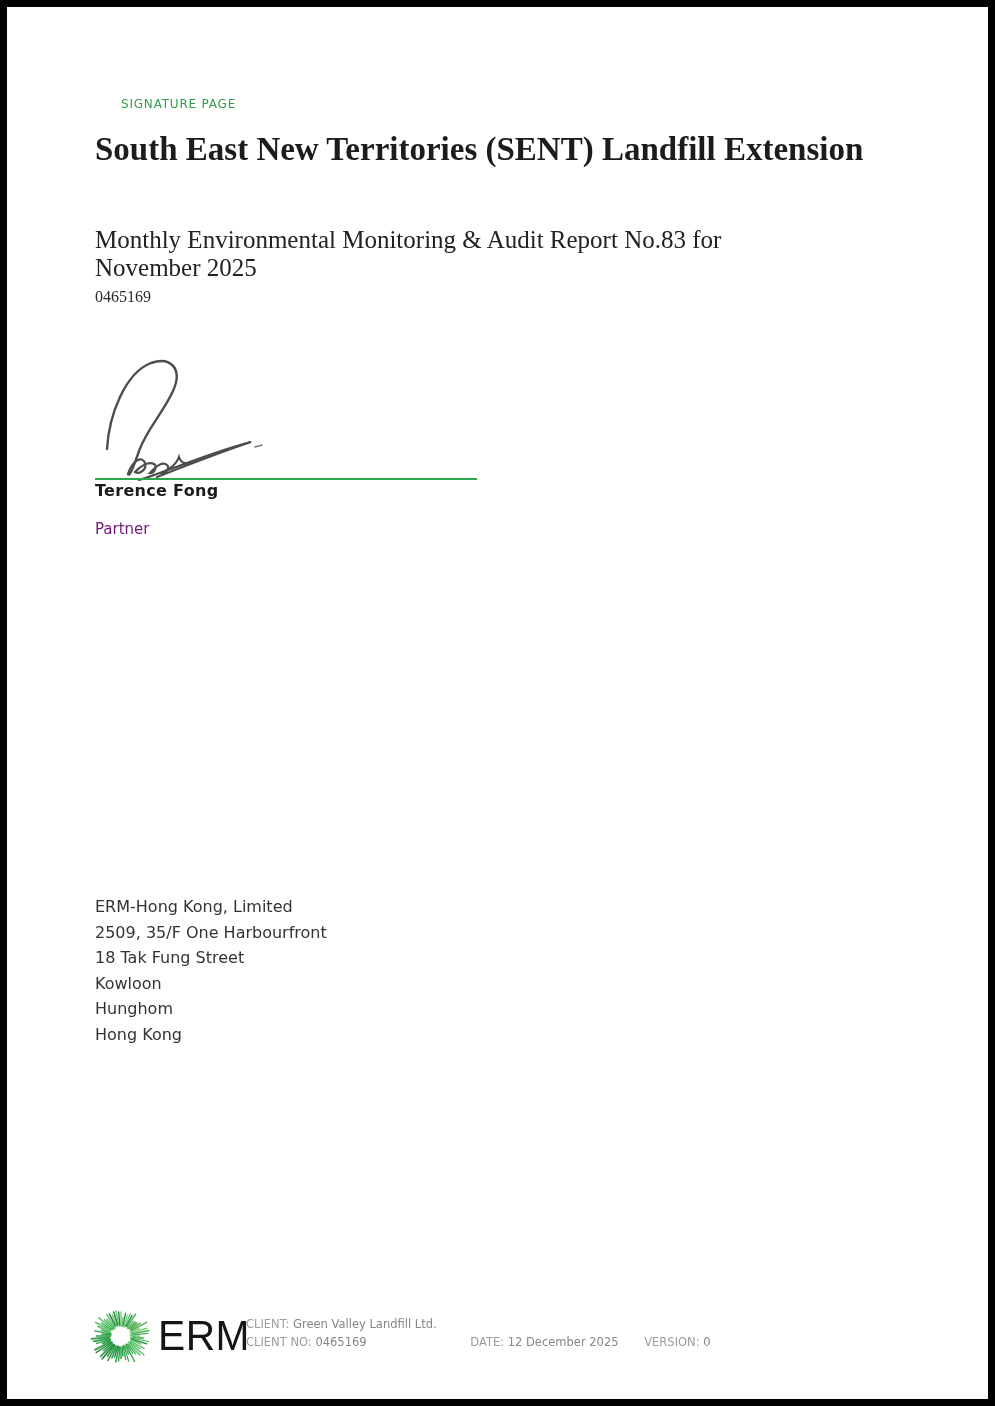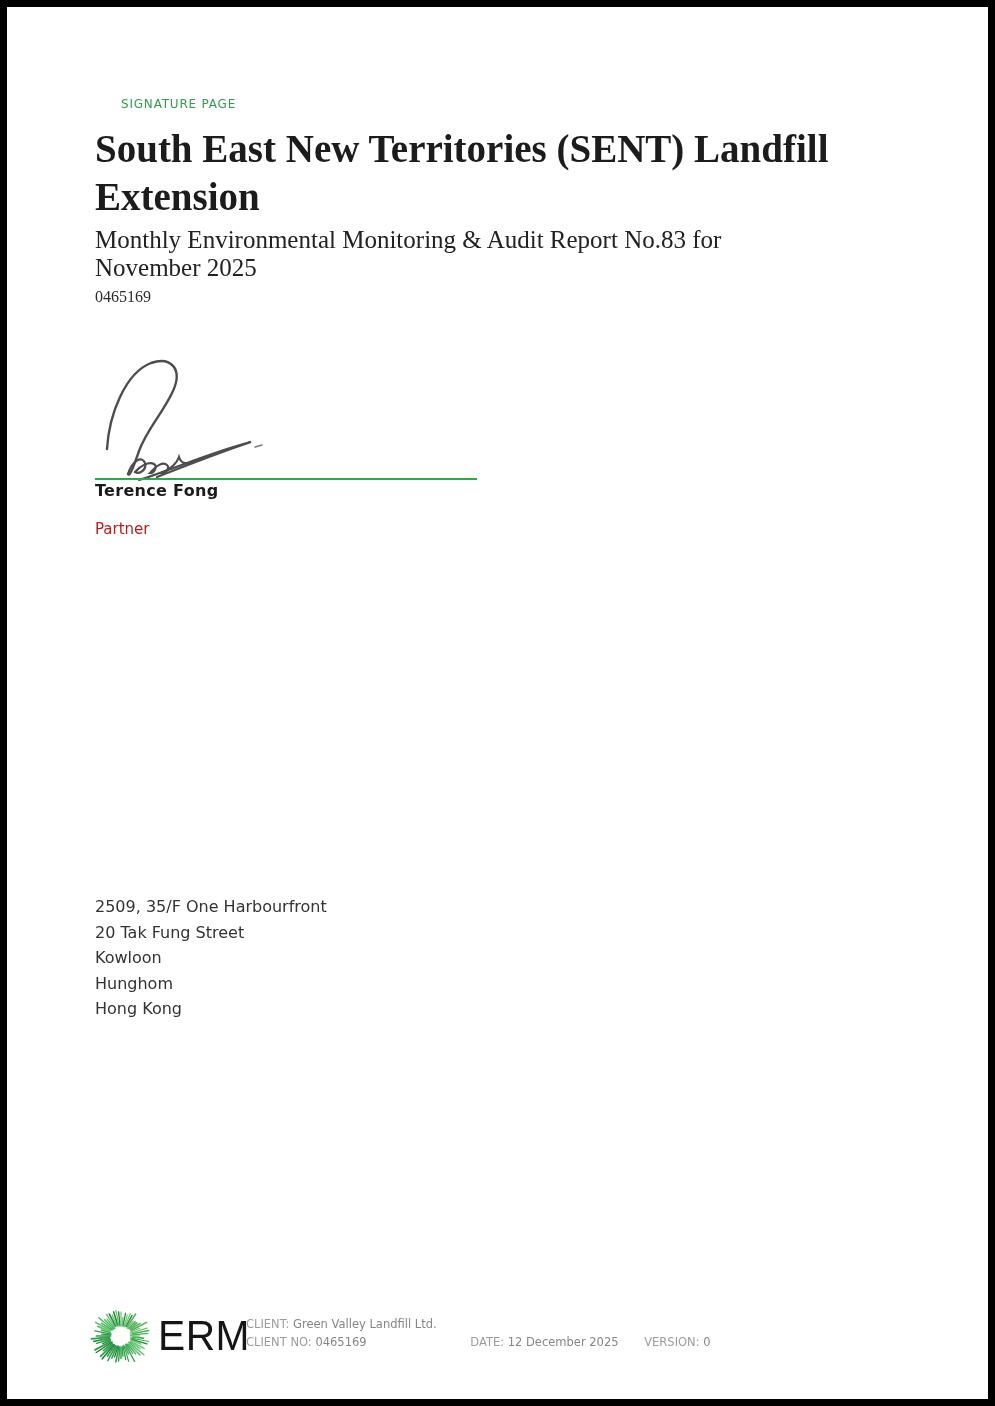--- a/index.html
+++ b/index.html
@@ -23,21 +23,21 @@
     font-size: 12px;
     letter-spacing: 0.8px;
     font-weight: 500;
     color: #2f9e49;
     margin-left: 26px;
   }
   .doc-title {
     left: 88px; top: 118px;
     width: 775px;
     font-family: "Liberation Serif", "DejaVu Serif", serif;
-    font-size: 39px;
+    font-size: 33px;
     line-height: 48px;
     font-weight: 600;
     color: #1c1c1c;
     letter-spacing: 0px;
   }
   .doc-subtitle {
     left: 88px; top: 219px;
     width: 710px;
     font-family: "Liberation Serif", "DejaVu Serif", serif;
     font-size: 25px;
@@ -65,21 +65,21 @@
     left: 0px; top: 136px;
     font-size: 16px;
     font-weight: bold;
     color: #1b1b1b;
     letter-spacing: 0.3px;
   }
   .signatory-role {
     position: absolute;
     left: 0px; top: 175px;
     font-size: 15px;
-    color: #b91c1c;
+    color: #701a75;
   }
 
   .address { left: 88px; top: 887px; }
   .address-line {
     font-size: 16px;
     line-height: 25.5px;
     color: #333;
   }
 
   .copyright { left: 88px; top: 1170px; width: 700px; }
@@ -134,22 +134,23 @@
       <path d="M 62,120 C 72,116 78,110 80,104 C 82,110 86,112 94,109" stroke="#4d4d4d" stroke-width="2.2" stroke-linecap="round" fill="none"></path>
       <path d="M 40,127 C 75,116 115,98 152,89 C 122,99 86,113 58,124" stroke="#4d4d4d" stroke-width="2.2" stroke-linecap="round" fill="none"></path>
       <path d="M 156,94 L 163,92" stroke="#7a7a7a" stroke-width="1.6" stroke-linecap="round"></path>
     </svg>
     <div class="signature-rule"></div>
     <div class="signatory-name">Terence Fong</div>
     <div class="signatory-role">Partner</div>
   </div>
 
   <div class="abs address">
+    <div class="address-line">ERM-Hong Kong, Limited</div>
     <div class="address-line">2509, 35/F One Harbourfront</div>
-    <div class="address-line">20 Tak Fung Street</div>
+    <div class="address-line">18 Tak Fung Street</div>
     <div class="address-line">Kowloon</div>
     <div class="address-line">Hunghom</div>
     <div class="address-line">Hong Kong</div>
   </div>
 
   <div class="abs copyright">
   </div>
 
   <div class="abs footer">
     <div class="logo">

